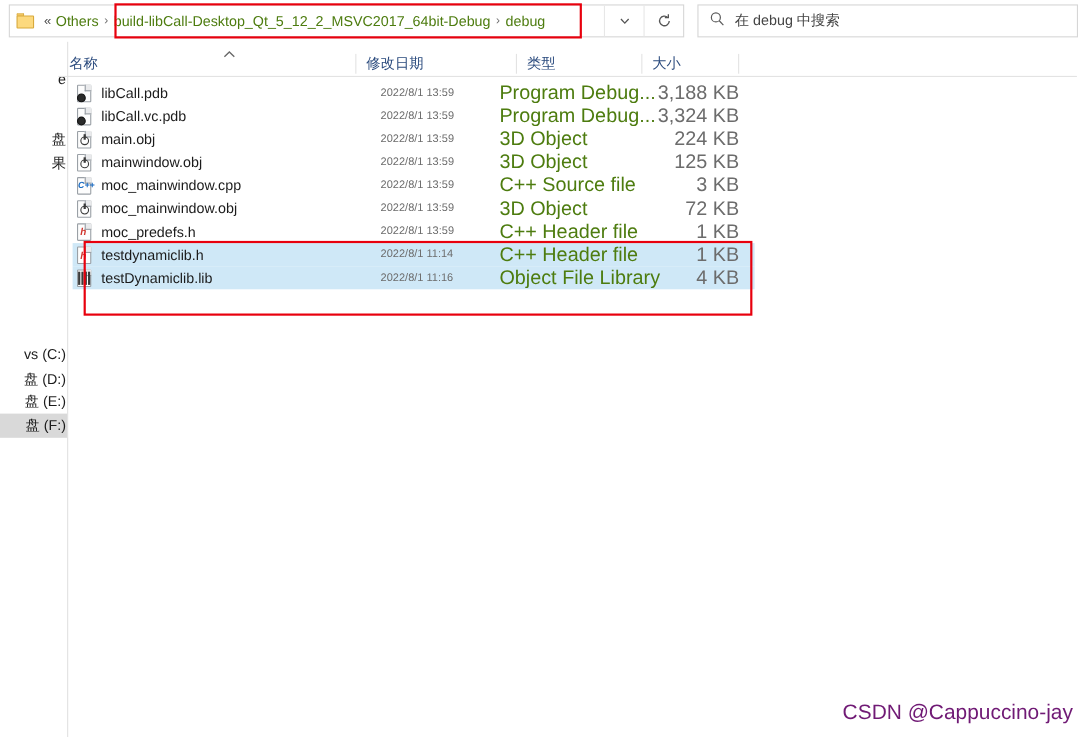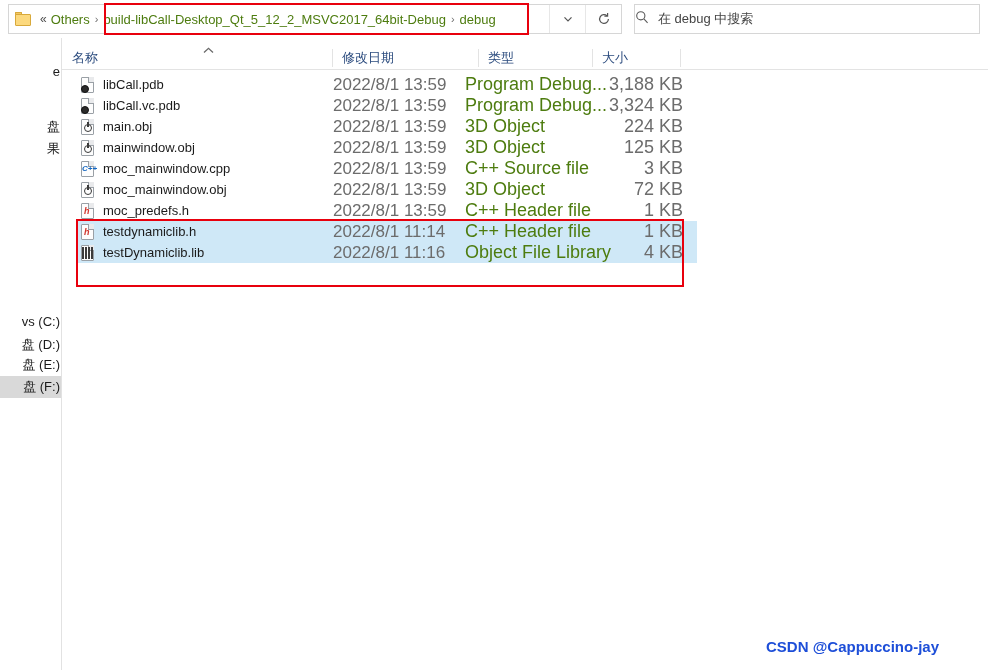--- a/index.html
+++ b/index.html
@@ -26,46 +26,46 @@
   .crumb-dbl { font-size:12px; color:#4a4a4a; margin:0 4px; flex:0 0 auto;}
 
   .redbox-addr { position:absolute; left:104px; top:3px; width:425px; height:32px;
                  border:2px solid #e8000d; pointer-events:none; }
 
   .addr-btn { width:36px; display:flex; align-items:center; justify-content:center;
               border-left:1px solid #e7e7e7; color:#4c4c4c; flex:0 0 auto; }
   .addr-btn svg { display:block; }
 
   .searchbox { position:absolute; left:634px; top:4px; width:346px; height:30px;
-               border:1px solid #d6d6d6; background:#fff; display:flex; align-items:center; }
+               border:1px solid #d6d6d6; background:#fff; display:flex; align-items:center; padding-left:10px; }
   .search-ico { flex:0 0 auto; margin-right:9px; color:#5a5a5a; }
   .search-ph { font-size:13px; color:#444; white-space:nowrap; }
 
   
   .sidebar { position:absolute; left:0; top:38px; width:62px; height:632px; background:#fff;
              border-right:1px solid #e2e2e2; overflow:hidden; }
   .nav-item { position:absolute; left:0; height:22px; width:62px; display:flex; align-items:center; }
   .nav-label { font-size:13px; color:#1b1b1b; white-space:nowrap; position:absolute; right:2px; }
   .nav-item.sel { background:#d9d9d9; }
 
   
   .sortcaret { position:absolute; left:203px; top:40px; width:11px; height:7px; color:#6a6a6a; }
-  .colhead { position:absolute; left:62px; top:46px; width:926px; height:24px;
+  .colhead { position:absolute; left:53px; top:46px; width:926px; height:24px;
              border-bottom:1px solid #e3e3e3; }
   .ch { position:absolute; top:0; height:24px; font-size:13px; color:#2b4b7e;
         display:flex; align-items:center; padding-left:10px; }
   .ch-div { position:absolute; top:3px; width:1px; height:18px; background:#e3e3e3; }
 
   
   .list { position:absolute; left:62px; top:74px; width:926px; }
-  .row { position:relative; height:21px; width:620px; margin-left:15px; display:flex; align-items:center; }
+  .row { position:relative; height:21px; width:620px; margin-left:4px; display:flex; align-items:center; }
   .row.sel { background:#cfe8f7; }
   .ico { position:absolute; left:4px; top:3px; width:15px; height:16px; }
   .nm { position:absolute; left:26px; font-size:13px; color:#1b1b1b; white-space:nowrap; }
-  .dt { position:absolute; left:256px; font-size:17px; color:#6c6c6c; white-space:nowrap;text-align:center; }
+  .dt { position:absolute; left:280px; font-size:10px; color:#6c6c6c; white-space:nowrap;text-align:center; }
   .ty { position:absolute; left:388px; font-size:18px; color:#4d7c0f; white-space:nowrap; }
   .sz { position:absolute; left:520px; width:86px; text-align:right; font-size:18px; color:#6c6c6c; white-space:nowrap; }
 
   .redbox-sel { position:absolute; left:76px; top:219px; width:608px; height:68px;
                 border:2px solid #e8000d; pointer-events:none; }
 
   
   .doc { position:absolute; left:0; top:0; width:13px; height:16px; background:#fdfdfd;
          border:1px solid #9aa0a6; border-radius:1px; }
   .doc:after { content:""; position:absolute; right:-1px; top:-1px; width:5px; height:5px;
@@ -78,22 +78,22 @@
   .obj-circ { position:absolute; left:3px; top:5px; width:8px; height:8px; border-radius:50%;
               border:1.5px solid #3a3a3a; }
   .obj-circ:after{ content:""; position:absolute; left:2px; top:-3px; width:1.5px; height:5px; background:#3a3a3a;}
   .cpp-b { left:1px; top:4px; color:#1668c1; font-size:8px; }
   .h-b { left:3px; top:4px; color:#d0342c; font-size:9px; }
   .dll-g { position:absolute; left:2px; top:3px; width:9px; height:9px; background:#b9c3cb;
            clip-path: polygon(35% 0,65% 0,72% 18%,90% 22%,100% 45%,85% 60%,90% 82%,65% 100%,35% 100%,18% 85%,5% 70%,12% 45%,0 30%,18% 15%); }
   .lib-bars { position:absolute; left:1px; top:2px; width:13px; height:12px; }
   .lib-bars i { position:absolute; top:0; width:2px; height:12px; background:#3b3b3b; display:block; }
 
-  .watermark { position:absolute; left:766px; top:638px; font-size:15px; color:#1d4ed8;
-               font-family:"Liberation Sans", sans-serif; white-space:nowrap;font-weight:bold; }
+  .watermark { position:absolute; left:766px; top:638px; font-size:19px; color:#701a75;
+               font-family:"Liberation Sans", sans-serif; white-space:nowrap; }
 </style>
 </head>
 <body>
 
 <div id="root">
 
   <div class="topbar">
 
     <div class="addrwrap">
       <div class="crumbs">

